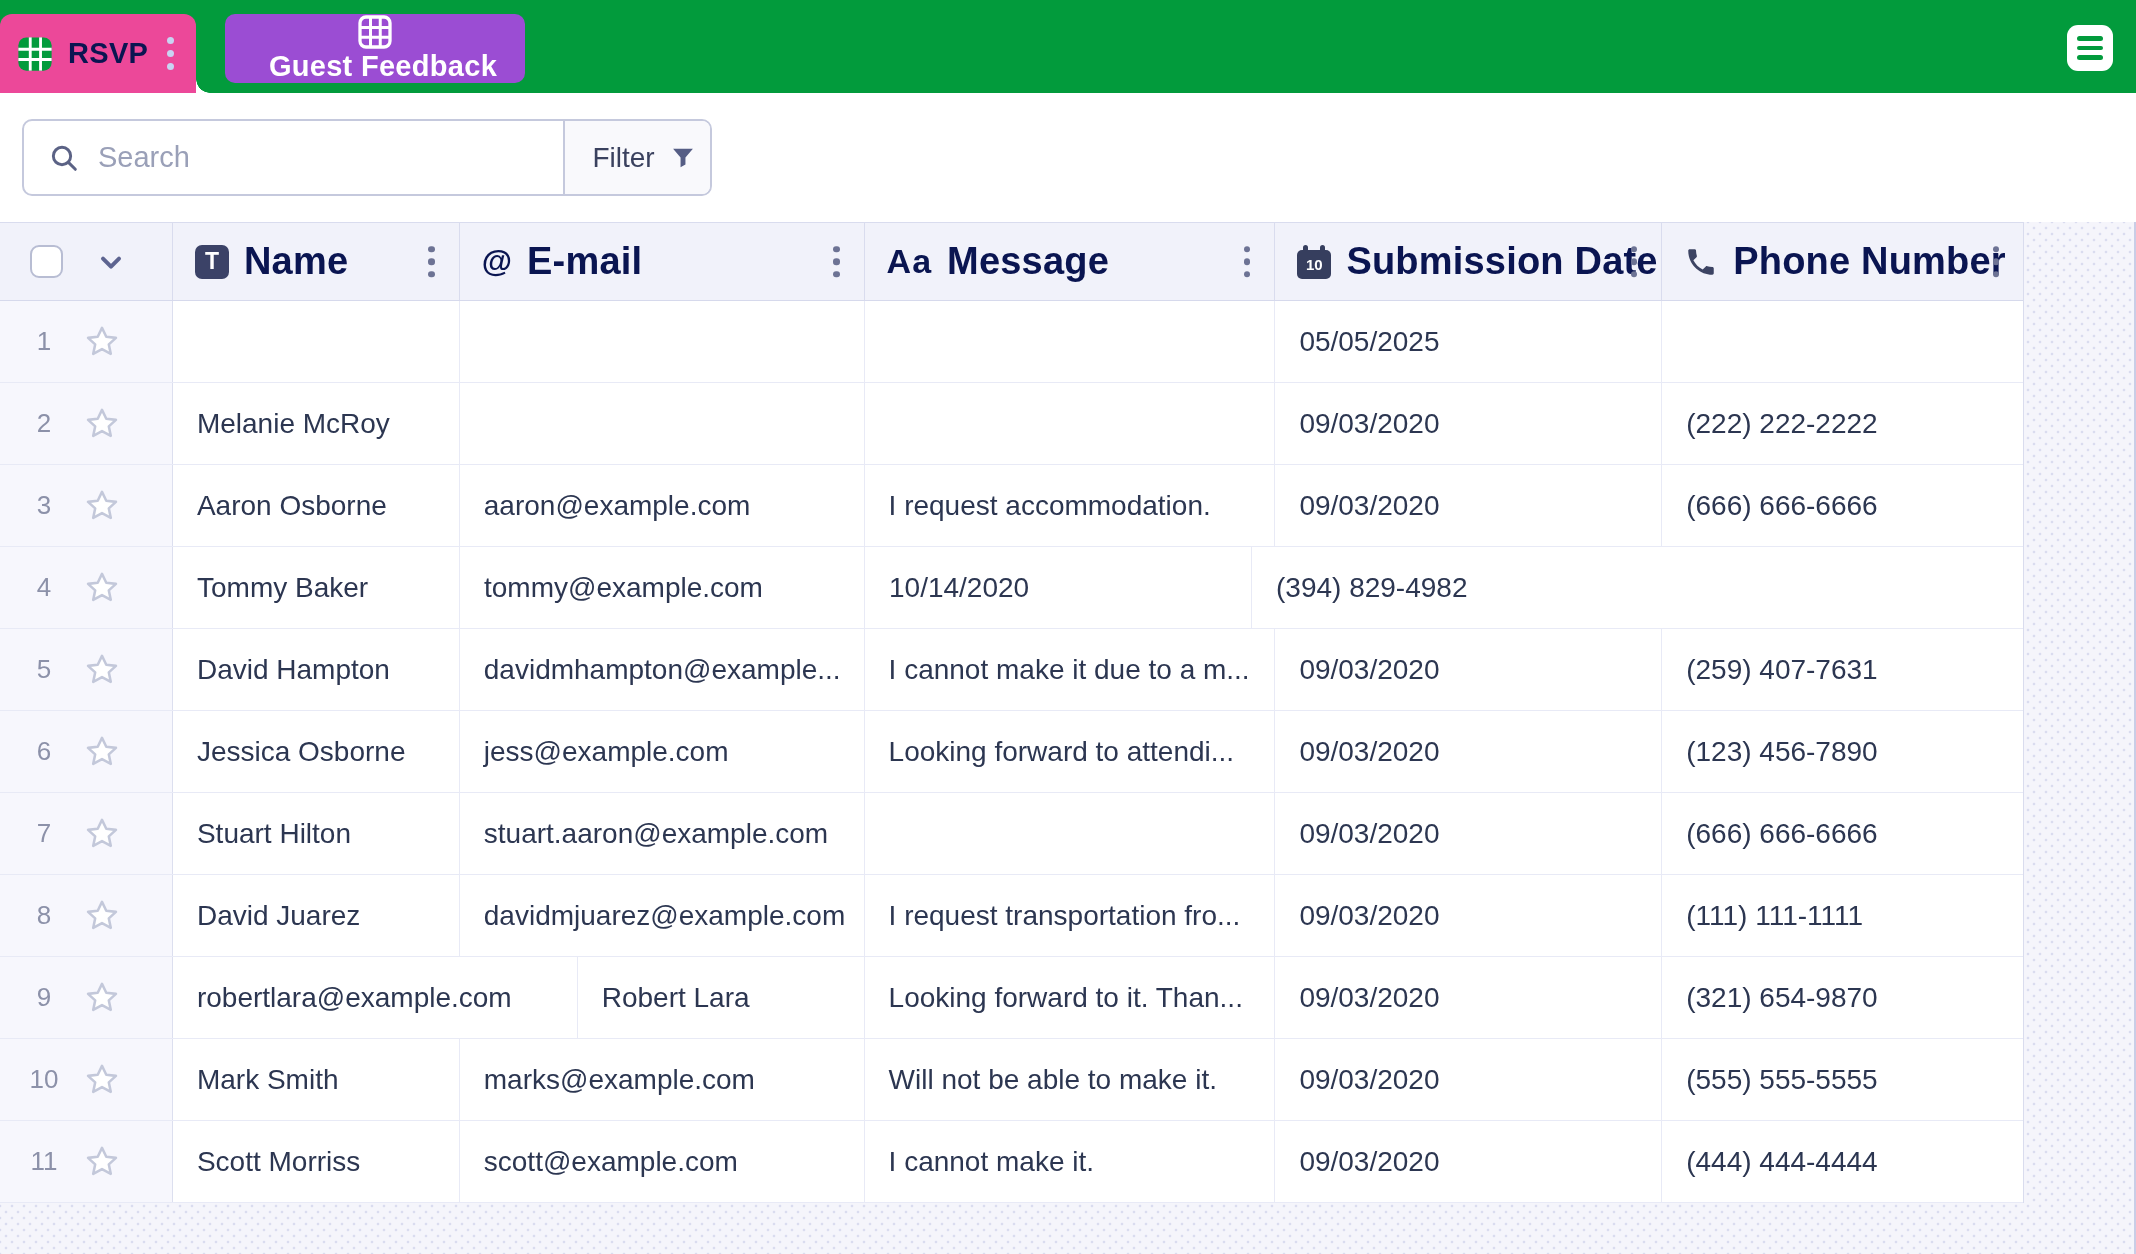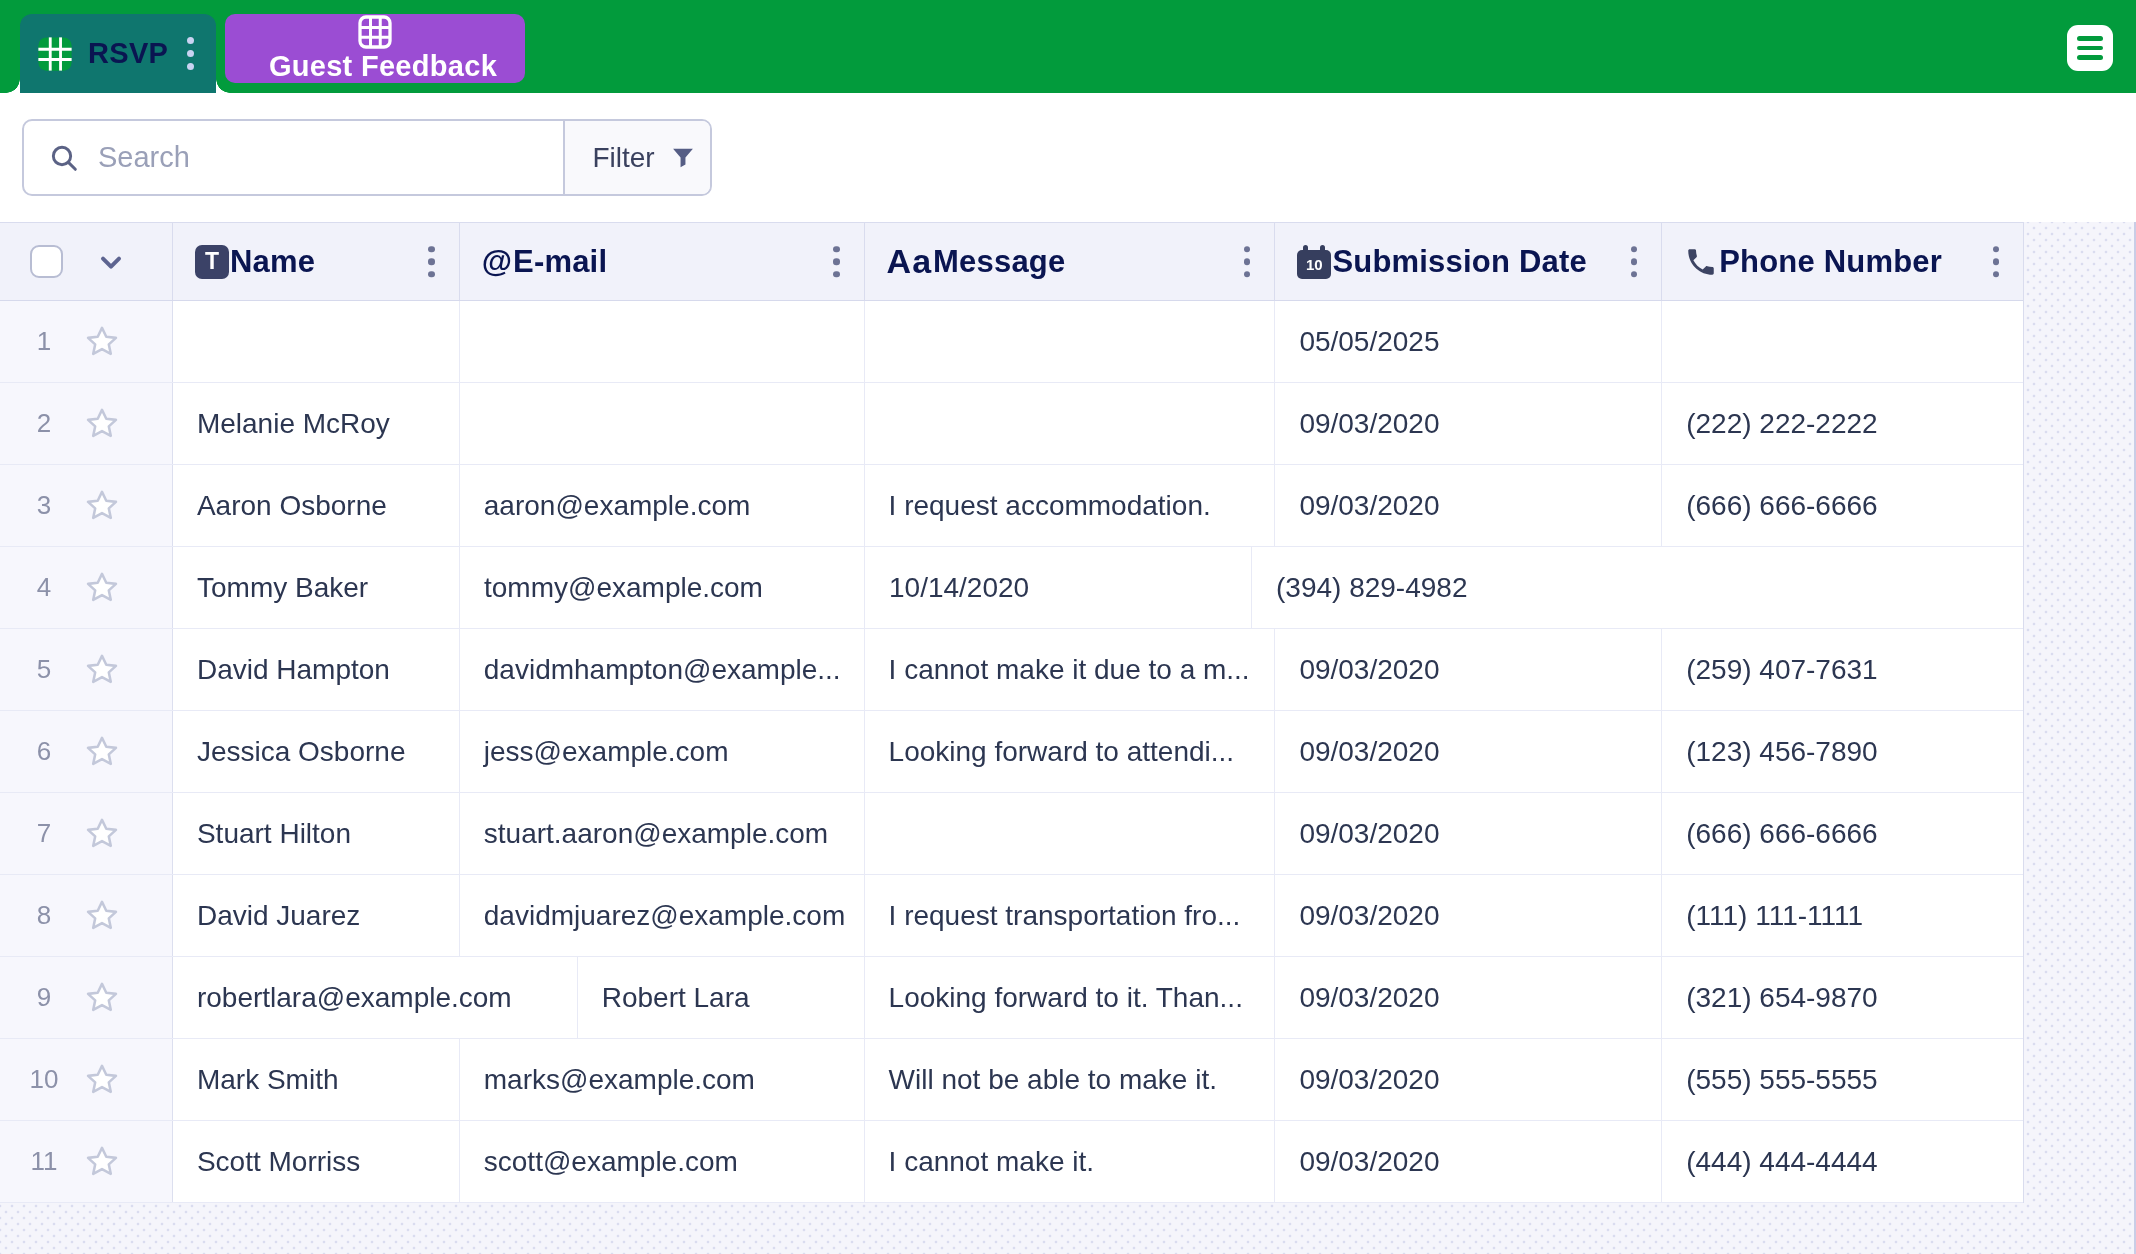--- a/index.html
+++ b/index.html
@@ -1,21 +1,21 @@
 <!DOCTYPE html>
 <html><head>
 <meta charset="utf-8">
 <style>
   * { margin:0; padding:0; box-sizing:border-box; }
   html,body { width:2136px; height:1254px; font-family:"Liberation Sans", sans-serif; background:#fff; overflow:hidden; }
 
   
   .topbar { position:relative; width:2136px; height:93px; background:#029b3c; }
-  .tab-active { position:absolute; left:20px; top:14px; width:196px; height:79px;
-    background:#0f766e; border-radius:12px 12px 0 0; display:flex; align-items:center; padding:0 18px 0 16px; }
+  .tab-active { position:absolute; left:0; top:14px; width:196px; height:79px;
+    background:#ec4899; border-radius:12px 12px 0 0; display:flex; align-items:center; padding:0 18px 0 16px; }
   .tab-active::before, .tab-active::after { content:""; position:absolute; bottom:0; width:14px; height:14px; }
   .tab-active::before { left:-14px; background:radial-gradient(circle at 0 0, rgba(0,0,0,0) 13.5px, #fff 14px); }
   .tab-active::after  { right:-14px; background:radial-gradient(circle at 100% 0, rgba(0,0,0,0) 13.5px, #fff 14px); }
   .tab-active .tab-label { font-size:29px; font-weight:bold; color:#0a1551; margin-left:14px; letter-spacing:.3px; }
   .tab-kebab { display:flex; flex-direction:column; gap:6px; margin-left:auto; padding:4px; }
   .tab-kebab i { width:7px; height:7px; border-radius:50%; background:#c9d3f2; }
   .tab-purple { position:absolute; left:225px; top:14px; width:300px; height:69px; background:#9b4dd3;
     border-radius:10px; display:flex; align-items:center; padding:0 20px;flex-direction:column; }
   .tab-purple .tab-label { font-size:29px; font-weight:bold; color:#ffffff; margin-left:16px; letter-spacing:.3px; }
   .menu-btn { position:absolute; right:23px; top:25px; width:46px; height:46px; background:#fff; border-radius:11px;
@@ -35,21 +35,21 @@
 
   
   .table-wrap { position:relative; width:2136px; height:1032px; }
   .dotted-bg { position:absolute; left:0; top:0; width:2136px; height:1032px; background-color:#f5f5fb;
     background-image:radial-gradient(#dadcef 1.5px, rgba(0,0,0,0) 1.6px), radial-gradient(#dadcef 1.5px, rgba(0,0,0,0) 1.6px);
     background-size:12px 12px; background-position:0 0, 6px 6px; border-right:2px solid #c9cde6; }
   .grid { position:relative; width:2024px; background:#fff; border-right:1px solid #d9dcee; }
 
   .hrow { display:flex; height:79px; background:#f1f2fa; border-top:1px solid #d9dcee; border-bottom:1px solid #d6d9ec; }
   .hcell { position:relative; display:flex; align-items:center; border-right:1px solid #d9dcee; padding-left:22px; }
-  .hcell .hlabel { font-size:31px; font-weight:bold; color:#0a1551; margin-left:1px; letter-spacing:.2px; }
+  .hcell .hlabel { font-size:38px; font-weight:bold; color:#0a1551; margin-left:15px; letter-spacing:.2px; }
   .kebab { position:absolute; right:20px; top:50%; transform:translateY(-50%); display:flex; flex-direction:column; gap:6px; padding:4px; }
   .kebab i { width:6.5px; height:6.5px; border-radius:50%; background:#6d7394; }
 
   .c1 { width:173px; } .c2 { width:287px; } .c3 { width:405px; } .c4 { width:411px; } .c5 { width:387px; } .c6 { width:361px; }
 
   .hsel { display:flex; align-items:center; padding-left:30px; }
   .checkbox { width:33px; height:33px; border:2.5px solid #b8bdd3; border-radius:9px; background:#fff; }
 
   .row { display:flex; height:82px; background:#fff; border-bottom:1px solid #e8eaf6; }
   .cell { display:flex; align-items:center; padding:0 20px 0 24px; font-size:28px; color:#2c3651; border-right:1px solid #e8eaf6;

